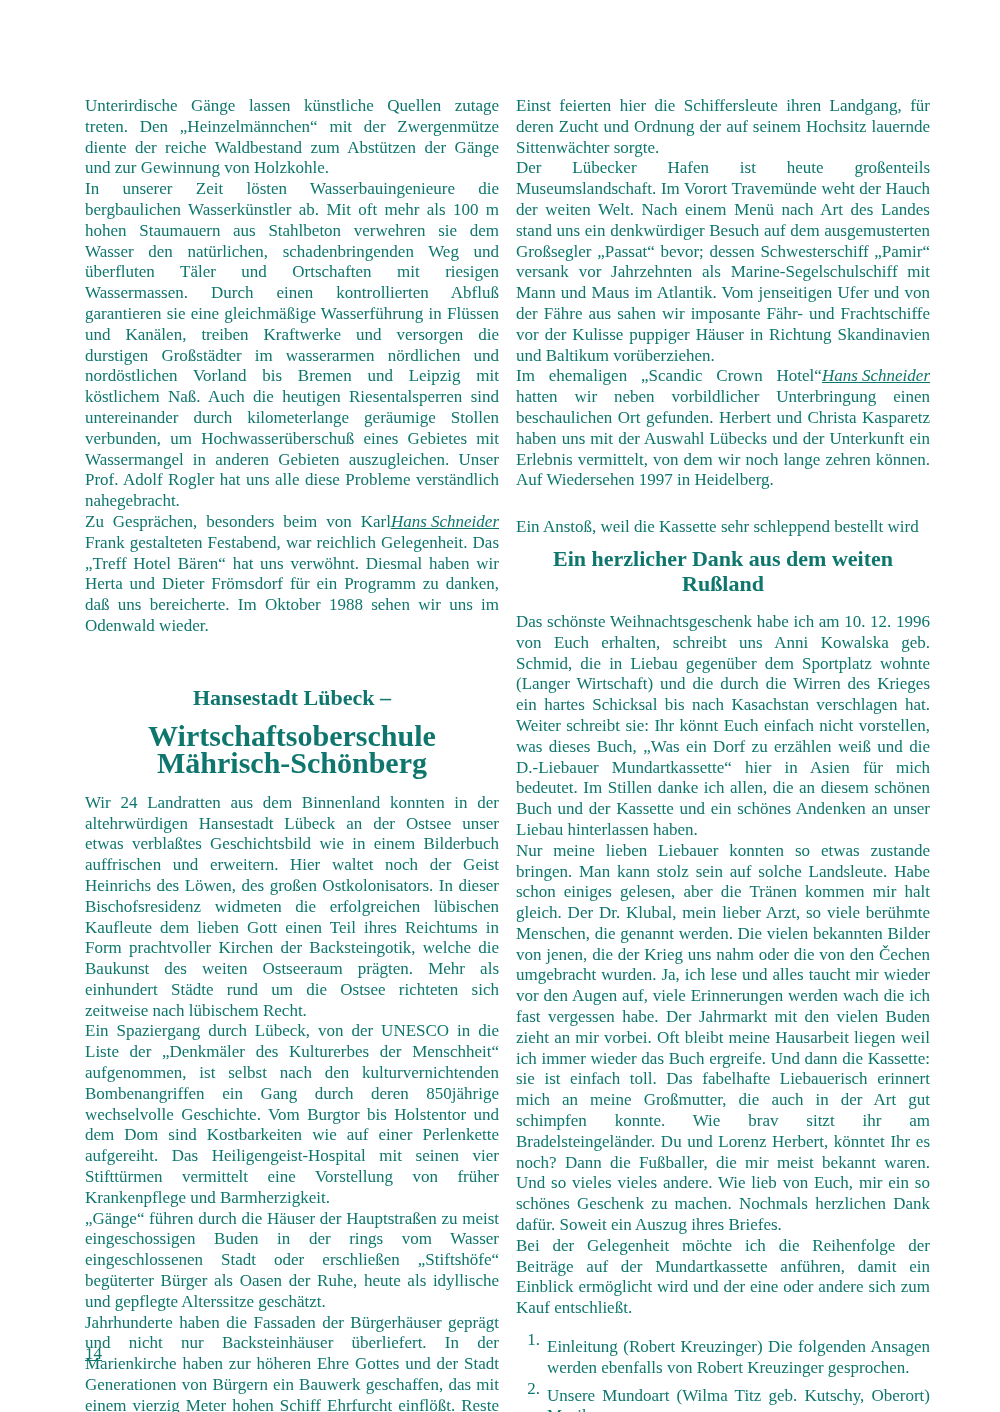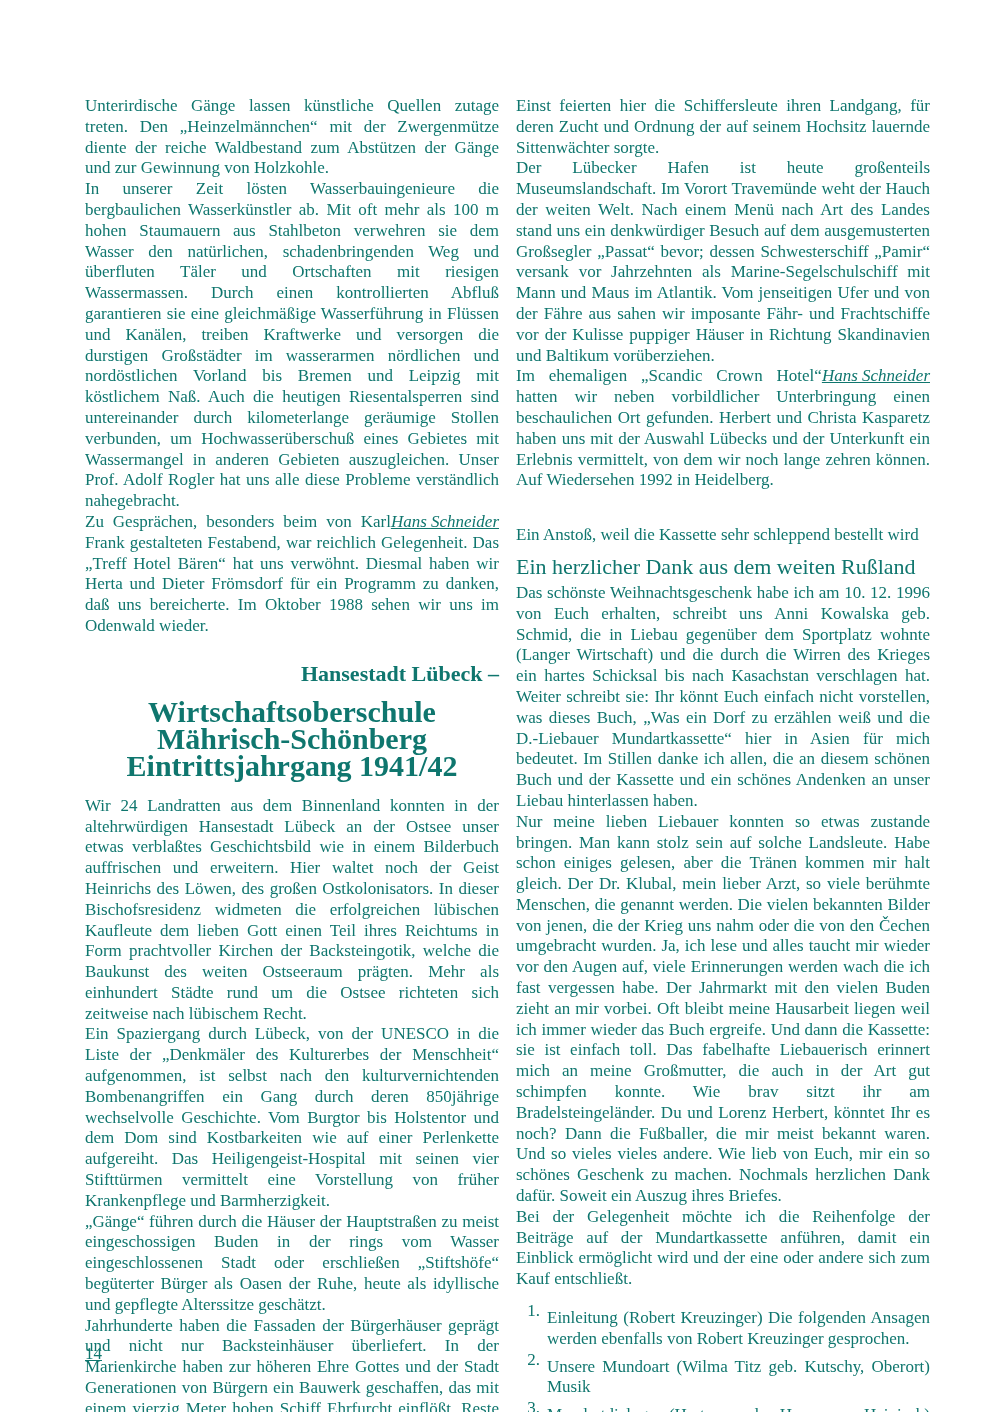--- a/index.html
+++ b/index.html
@@ -19,27 +19,27 @@
     position:absolute;
     left:85px; top:96px;
     width:845px;
     display:flex;
     gap:17px;
   }
   .col { width:414px; }
   .col p { text-align:justify; }
   .sig { float:right; font-style:italic;text-decoration:underline; }
   .h-center { text-align:center; font-weight:bold; }
-  .head1 { font-size:22px; line-height:26px; margin-top:24px;text-align:right; }
+  .head1 { font-size:22px; line-height:26px; margin-top:48px; }
   .head2 { font-size:30px; line-height:27px; margin-top:11px; margin-bottom:17px; }
-  .kicker { margin-top:34px; text-align:left !important; }
+  .kicker { margin-top:26px; text-align:left !important; }
   .headline {
     font-size:22px; line-height:25px;
-    text-align:left; font-weight:normal;
-    margin:8px 0 4px 0;
+    text-align:center; font-weight:bold;
+    margin:8px 0 16px 0;
   }
   .tracklist { margin-top:11px; list-style:none; }
   .tracklist li { display:flex; }
   .tracklist .num { flex:0 0 31px; text-align:right; padding-right:7px; white-space:nowrap; }
   .tracklist .itxt { flex:1; text-align:justify;margin-top:7px; }
   .pagenum { position:absolute; left:85px; top:1344px; font-size:17px;text-decoration:underline; }
 </style>
 </head>
 <body>
 
@@ -50,34 +50,33 @@
     <div class="col">
       <p>Unterirdische Gänge lassen künstliche Quellen zutage treten. Den „Heinzelmännchen“ mit der Zwergenmütze diente der reiche Waldbestand zum Abstützen der Gänge und zur Gewinnung von Holzkohle.</p>
       <p>In unserer Zeit lösten Wasserbauingenieure die bergbaulichen Wasserkünstler ab. Mit oft mehr als 100 m hohen Staumauern aus Stahlbeton verwehren sie dem Wasser den natürlichen, schadenbringenden Weg und überfluten Täler und Ortschaften mit riesigen Wassermassen. Durch einen kontrollierten Abfluß garantieren sie eine gleichmäßige Wasserführung in Flüssen und Kanälen, treiben Kraftwerke und versorgen die durstigen Großstädter im wasserarmen nördlichen und nordöstlichen Vorland bis Bremen und Leipzig mit köstlichem Naß. Auch die heutigen Riesentalsperren sind untereinander durch kilometerlange geräumige Stollen verbunden, um Hochwasserüberschuß eines Gebietes mit Wassermangel in anderen Gebieten auszugleichen. Unser Prof. Adolf Rogler hat uns alle diese Probleme verständlich nahegebracht.</p>
       <p><span class="sig">Hans Schneider</span><span>Zu Gesprächen, besonders beim von Karl Frank gestalteten Festabend, war reichlich Gelegenheit. Das „Treff Hotel Bären“ hat uns verwöhnt. Diesmal haben wir Herta und Dieter Frömsdorf für ein Programm zu danken, daß uns bereicherte. Im Oktober 1988 sehen wir uns im Odenwald wieder.</span></p>
 
       <div class="h-center head1">
         <div>Hansestadt Lübeck –</div>
       </div>
       <div class="h-center head2">
         <div>Wirtschaftsoberschule Mährisch-Schönberg</div>
-        <div>Eintrittsjahrgang 1941/42</div>
       </div>
 
       <p>Wir 24 Landratten aus dem Binnenland konnten in der altehrwürdigen Hansestadt Lübeck an der Ostsee unser etwas verblaßtes Geschichtsbild wie in einem Bilderbuch auffrischen und erweitern. Hier waltet noch der Geist Heinrichs des Löwen, des großen Ostkolonisators. In dieser Bischofsresidenz widmeten die erfolgreichen lübischen Kaufleute dem lieben Gott einen Teil ihres Reichtums in Form prachtvoller Kirchen der Backsteingotik, welche die Baukunst des weiten Ostseeraum prägten. Mehr als einhundert Städte rund um die Ostsee richteten sich zeitweise nach lübischem Recht.</p>
       <p>Ein Spaziergang durch Lübeck, von der UNESCO in die Liste der „Denkmäler des Kulturerbes der Menschheit“ aufgenommen, ist selbst nach den kulturvernichtenden Bombenangriffen ein Gang durch deren 850jährige wechselvolle Geschichte. Vom Burgtor bis Holstentor und dem Dom sind Kostbarkeiten wie auf einer Perlenkette aufgereiht. Das Heiligengeist-Hospital mit seinen vier Stifttürmen vermittelt eine Vorstellung von früher Krankenpflege und Barmherzigkeit.</p>
       <p>„Gänge“ führen durch die Häuser der Hauptstraßen zu meist eingeschossigen Buden in der rings vom Wasser eingeschlossenen Stadt oder erschließen „Stiftshöfe“ begüterter Bürger als Oasen der Ruhe, heute als idyllische und gepflegte Alterssitze geschätzt.</p>
       <p>Jahrhunderte haben die Fassaden der Bürgerhäuser geprägt und nicht nur Backsteinhäuser überliefert. In der Marienkirche haben zur höheren Ehre Gottes und der Stadt Generationen von Bürgern ein Bauwerk geschaffen, das mit einem vierzig Meter hohen Schiff Ehrfurcht einflößt. Reste zerschellter Glocken erinnern an die Luftangriffe.</p>
 
     </div>
 
     <div class="col">
       <p>Einst feierten hier die Schiffersleute ihren Landgang, für deren Zucht und Ordnung der auf seinem Hochsitz lauernde Sittenwächter sorgte.</p>
       <p>Der Lübecker Hafen ist heute großenteils Museumslandschaft. Im Vorort Travemünde weht der Hauch der weiten Welt. Nach einem Menü nach Art des Landes stand uns ein denkwürdiger Besuch auf dem ausgemusterten Großsegler „Passat“ bevor; dessen Schwesterschiff „Pamir“ versank vor Jahrzehnten als Marine-Segelschulschiff mit Mann und Maus im Atlantik. Vom jenseitigen Ufer und von der Fähre aus sahen wir imposante Fähr- und Frachtschiffe vor der Kulisse puppiger Häuser in Richtung Skandinavien und Baltikum vorüberziehen.</p>
-      <p><span class="sig">Hans Schneider</span><span>Im ehemaligen „Scandic Crown Hotel“ hatten wir neben vorbildlicher Unterbringung einen beschaulichen Ort gefunden. Herbert und Christa Kasparetz haben uns mit der Auswahl Lübecks und der Unterkunft ein Erlebnis vermittelt, von dem wir noch lange zehren können. Auf Wiedersehen 1992 in Heidelberg.</span></p>
+      <p><span class="sig">Hans Schneider</span><span>Im ehemaligen „Scandic Crown Hotel“ hatten wir neben vorbildlicher Unterbringung einen beschaulichen Ort gefunden. Herbert und Christa Kasparetz haben uns mit der Auswahl Lübecks und der Unterkunft ein Erlebnis vermittelt, von dem wir noch lange zehren können. Auf Wiedersehen 1997 in Heidelberg.</span></p>
 
       <p class="kicker">Ein Anstoß, weil die Kassette sehr schleppend bestellt wird</p>
       <div class="headline">Ein herzlicher Dank aus dem weiten Rußland</div>
 
       <p>Das schönste Weihnachtsgeschenk habe ich am 10. 12. 1996 von Euch erhalten, schreibt uns Anni Kowalska geb. Schmid, die in Liebau gegenüber dem Sportplatz wohnte (Langer Wirtschaft) und die durch die Wirren des Krieges ein hartes Schicksal bis nach Kasachstan verschlagen hat. Weiter schreibt sie: Ihr könnt Euch einfach nicht vorstellen, was dieses Buch, „Was ein Dorf zu erzählen weiß und die D.-Liebauer Mundartkassette“ hier in Asien für mich bedeutet. Im Stillen danke ich allen, die an diesem schönen Buch und der Kassette und ein schönes Andenken an unser Liebau hinterlassen haben.</p>
       <p>Nur meine lieben Liebauer konnten so etwas zustande bringen. Man kann stolz sein auf solche Landsleute. Habe schon einiges gelesen, aber die Tränen kommen mir halt gleich. Der Dr. Klubal, mein lieber Arzt, so viele berühmte Menschen, die genannt werden. Die vielen bekannten Bilder von jenen, die der Krieg uns nahm oder die von den Čechen umgebracht wurden. Ja, ich lese und alles taucht mir wieder vor den Augen auf, viele Erinnerungen werden wach die ich fast vergessen habe. Der Jahrmarkt mit den vielen Buden zieht an mir vorbei. Oft bleibt meine Hausarbeit liegen weil ich immer wieder das Buch ergreife. Und dann die Kassette: sie ist einfach toll. Das fabelhafte Liebauerisch erinnert mich an meine Großmutter, die auch in der Art gut schimpfen konnte. Wie brav sitzt ihr am Bradelsteingeländer. Du und Lorenz Herbert, könntet Ihr es noch? Dann die Fußballer, die mir meist bekannt waren. Und so vieles vieles andere. Wie lieb von Euch, mir ein so schönes Geschenk zu machen. Nochmals herzlichen Dank dafür. Soweit ein Auszug ihres Briefes.</p>
       <p>Bei der Gelegenheit möchte ich die Reihenfolge der Beiträge auf der Mundartkassette anführen, damit ein Einblick ermöglicht wird und der eine oder andere sich zum Kauf entschließt.</p>
 
       <ol class="tracklist">
         <li>

